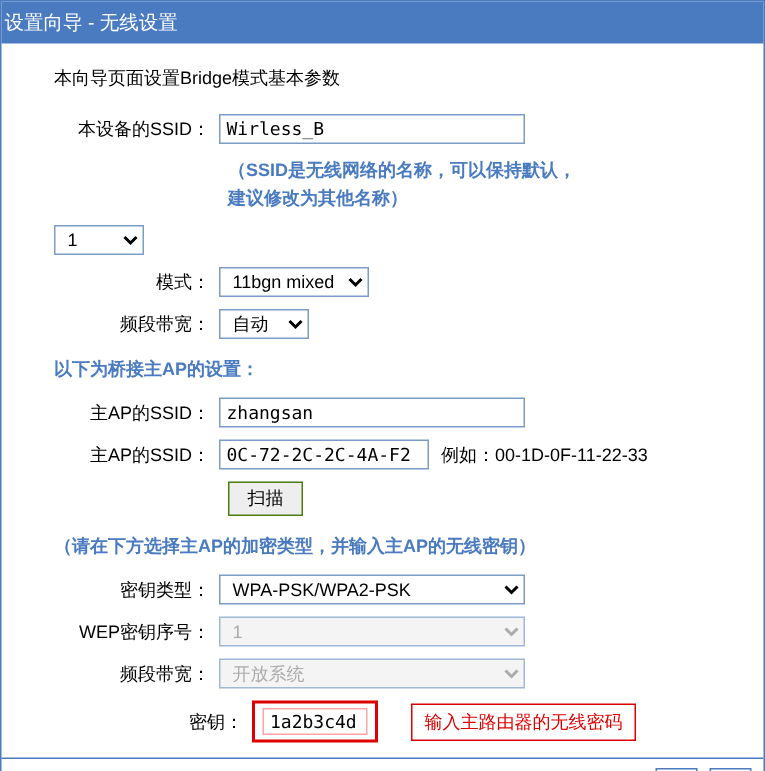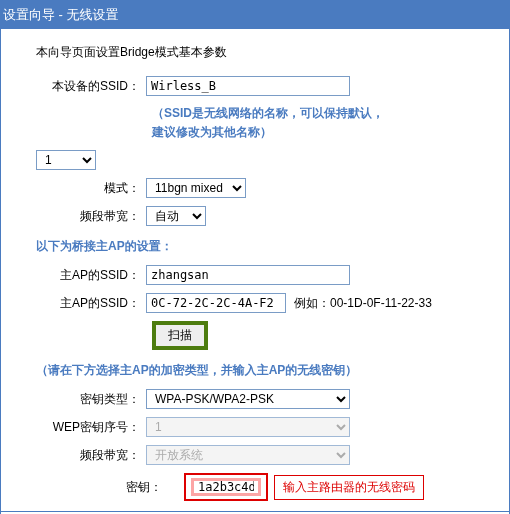--- a/index.html
+++ b/index.html
@@ -13,26 +13,26 @@
     .hint-row { margin-left: 116px; color: #4a7bc0; font-weight: bold; line-height: 1.6; margin-bottom: 8px; }
     .section-title { color: #4a7bc0; font-weight: bold; margin-top: 12px; margin-bottom: 10px; }
     input[type="text"] { border: 1px solid #7a9cc6; padding: 2px 4px; font-size: 12px; font-family: monospace, sans-serif; height: 20px; }
     select { border: 1px solid #7a9cc6; padding: 1px 4px; font-size: 12px; height: 20px; background: #fff; }
     select:disabled { background: #f0f0f0; color: #888; }
     .w200 { width: 204px; }
     .w140 { width: 140px; }
     .w60 { width: 60px; }
     .example { margin-left: 8px; color: #000; text-align: right; }
     .scan-row { margin-left: 116px; margin-bottom: 10px; }
-    .scan-btn { border: 4px solid #4d7c0f; background: #eee; padding: 2px 12px; font-size: 12px; cursor: pointer; }
+    .scan-btn { border: 1px solid #4d7c0f; background: #eee; padding: 2px 12px; font-size: 12px; cursor: pointer; }
     .key-row { display: flex; align-items: center; margin-top: 8px; margin-left: 90px; }
-    .key-label { color: #000; padding-right: 22px; }
+    .key-label { color: #000; padding-right: 6px; }
     .key-box { border: 2px solid #d00; padding: 3px 5px; display: flex; align-items: center; }
-    .key-box input { border: 3px solid #fca5a5; padding: 2px 4px; font-family: monospace; width: 70px; height: 18px; }
-    .key-callout { border: 1px solid #d00; color: #d00; padding: 3px 8px; margin-left: 6px; background: #fff; }
+    .key-box input { border: 1px solid #fca5a5; padding: 2px 4px; font-family: monospace; width: 70px; height: 18px; }
+    .key-callout { border: 1px solid #d00; color: #d00; padding: 3px 8px; margin-left: 22px; background: #fff; }
     .footer { display: flex; align-items: center; justify-content: flex-end; padding: 6px 8px 2px; border-top: 1px solid #4a7bc0; }
     .footer-stub { width: 28px; height: 16px; border: 1px solid #4a7bc0; margin-left: 8px; }
   </style>
 </head>
 <body>
 
 <div class="main-panel">
   <div class="title-bar">
     <span>设置向导 - 无线设置</span>
   </div>

